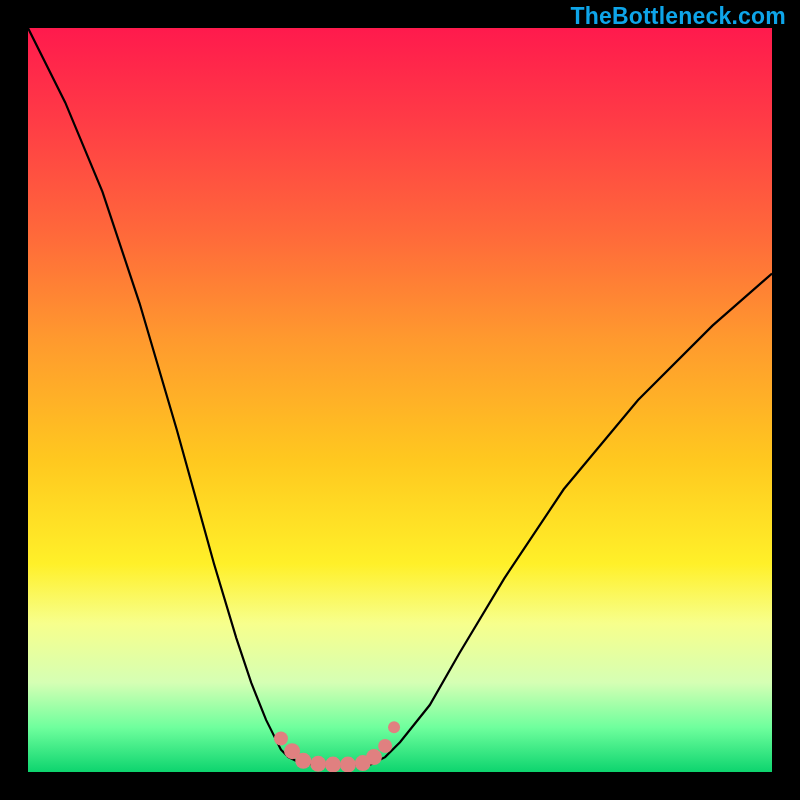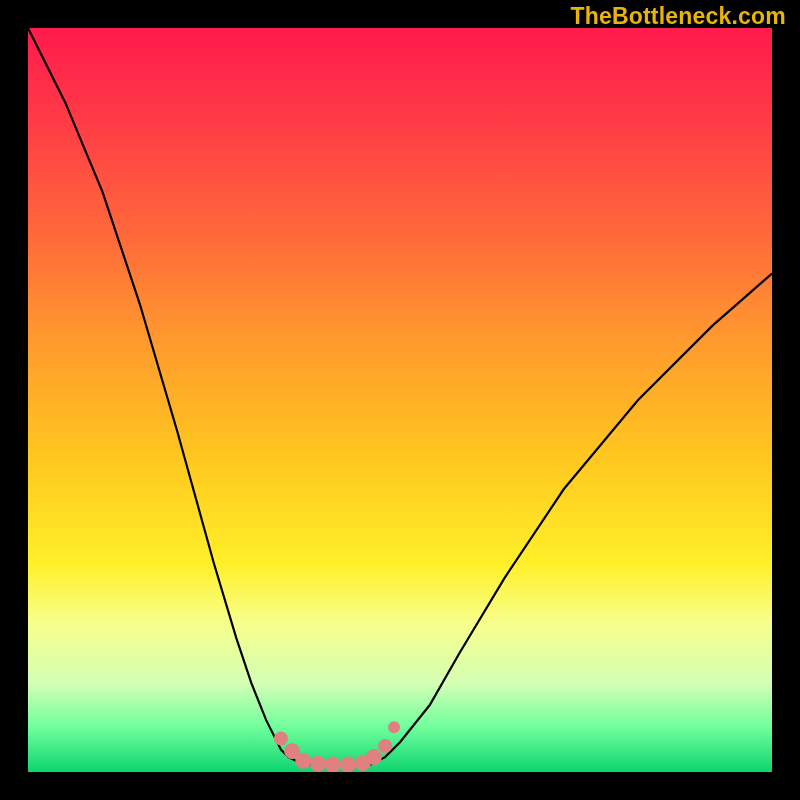--- a/index.html
+++ b/index.html
@@ -26,21 +26,21 @@
       #f7ff8c 80%,
       #d5ffb4 88%,
       #6fff9d 94%,
       #0dd46e 100%);
   }
   .watermark {
     position: absolute;
     top: 3px;
     right: 14px;
     font: 600 23px Arial, Helvetica, sans-serif;
-    color: #eab308;
+    color: #0ea5e9;
     letter-spacing: 0.2px;
   }
   svg {
     position: absolute;
     left: 0;
     top: 0;
   }
 </style>
 </head>
 <body>

